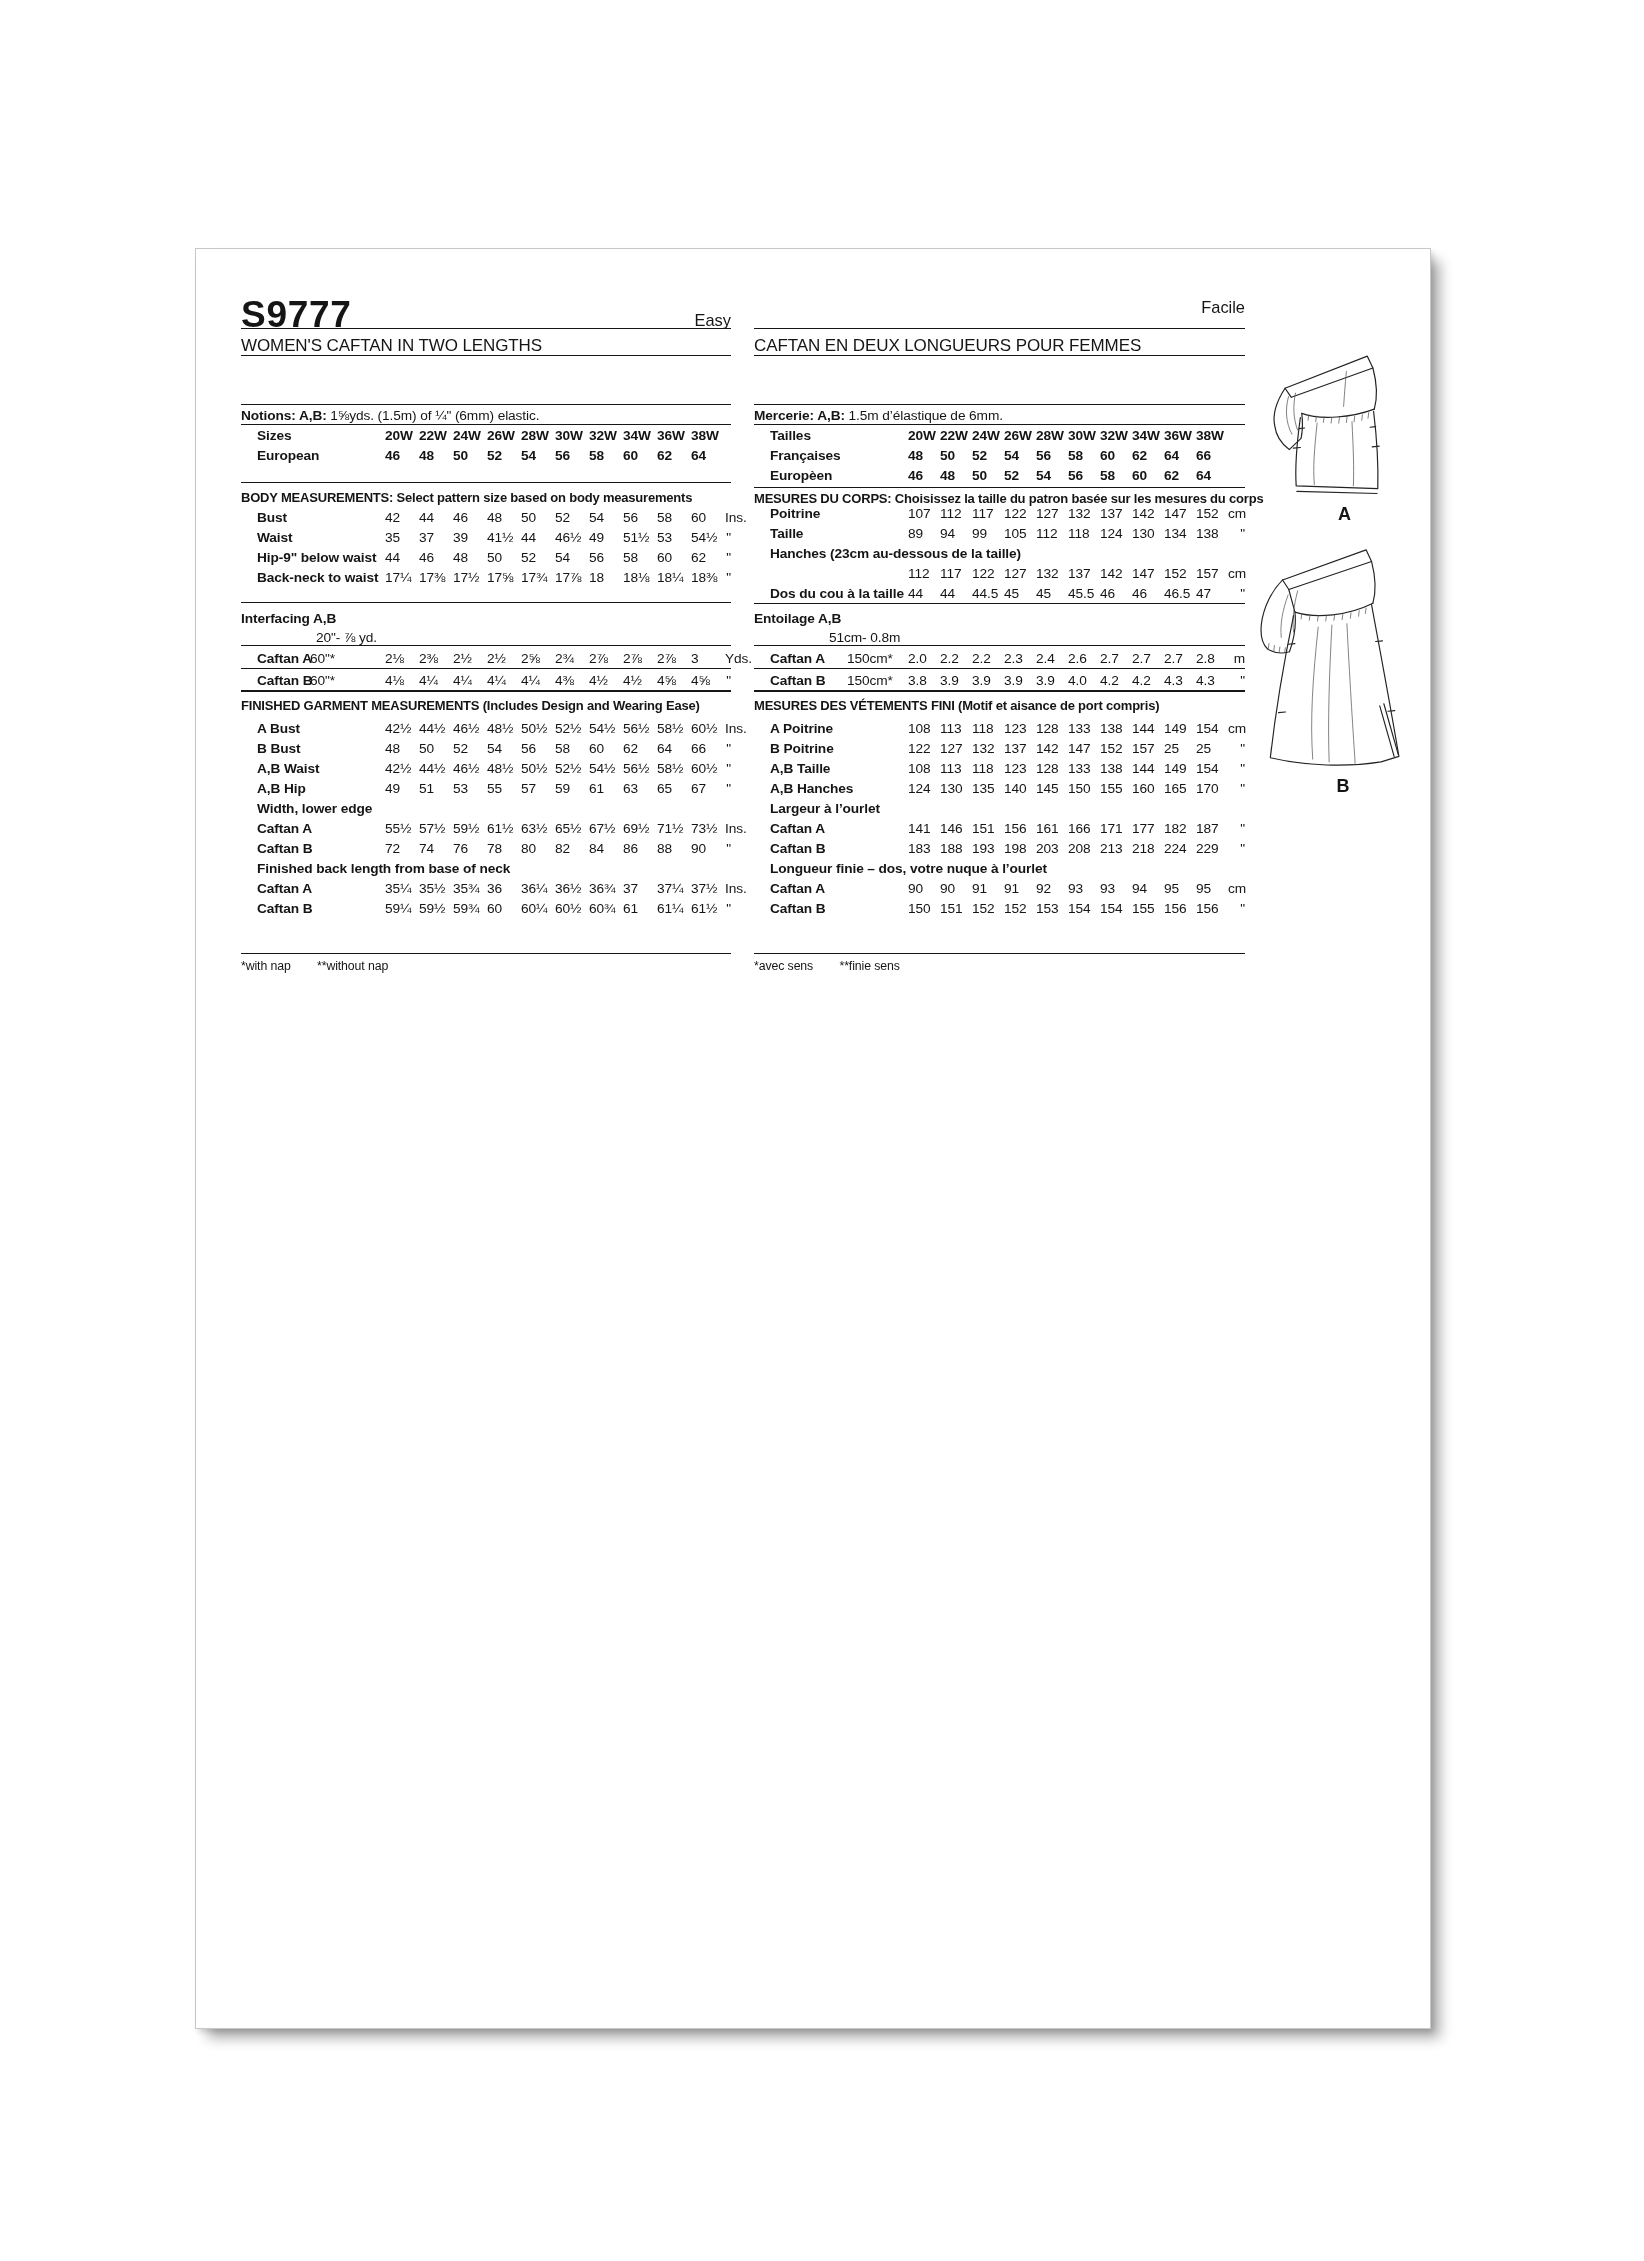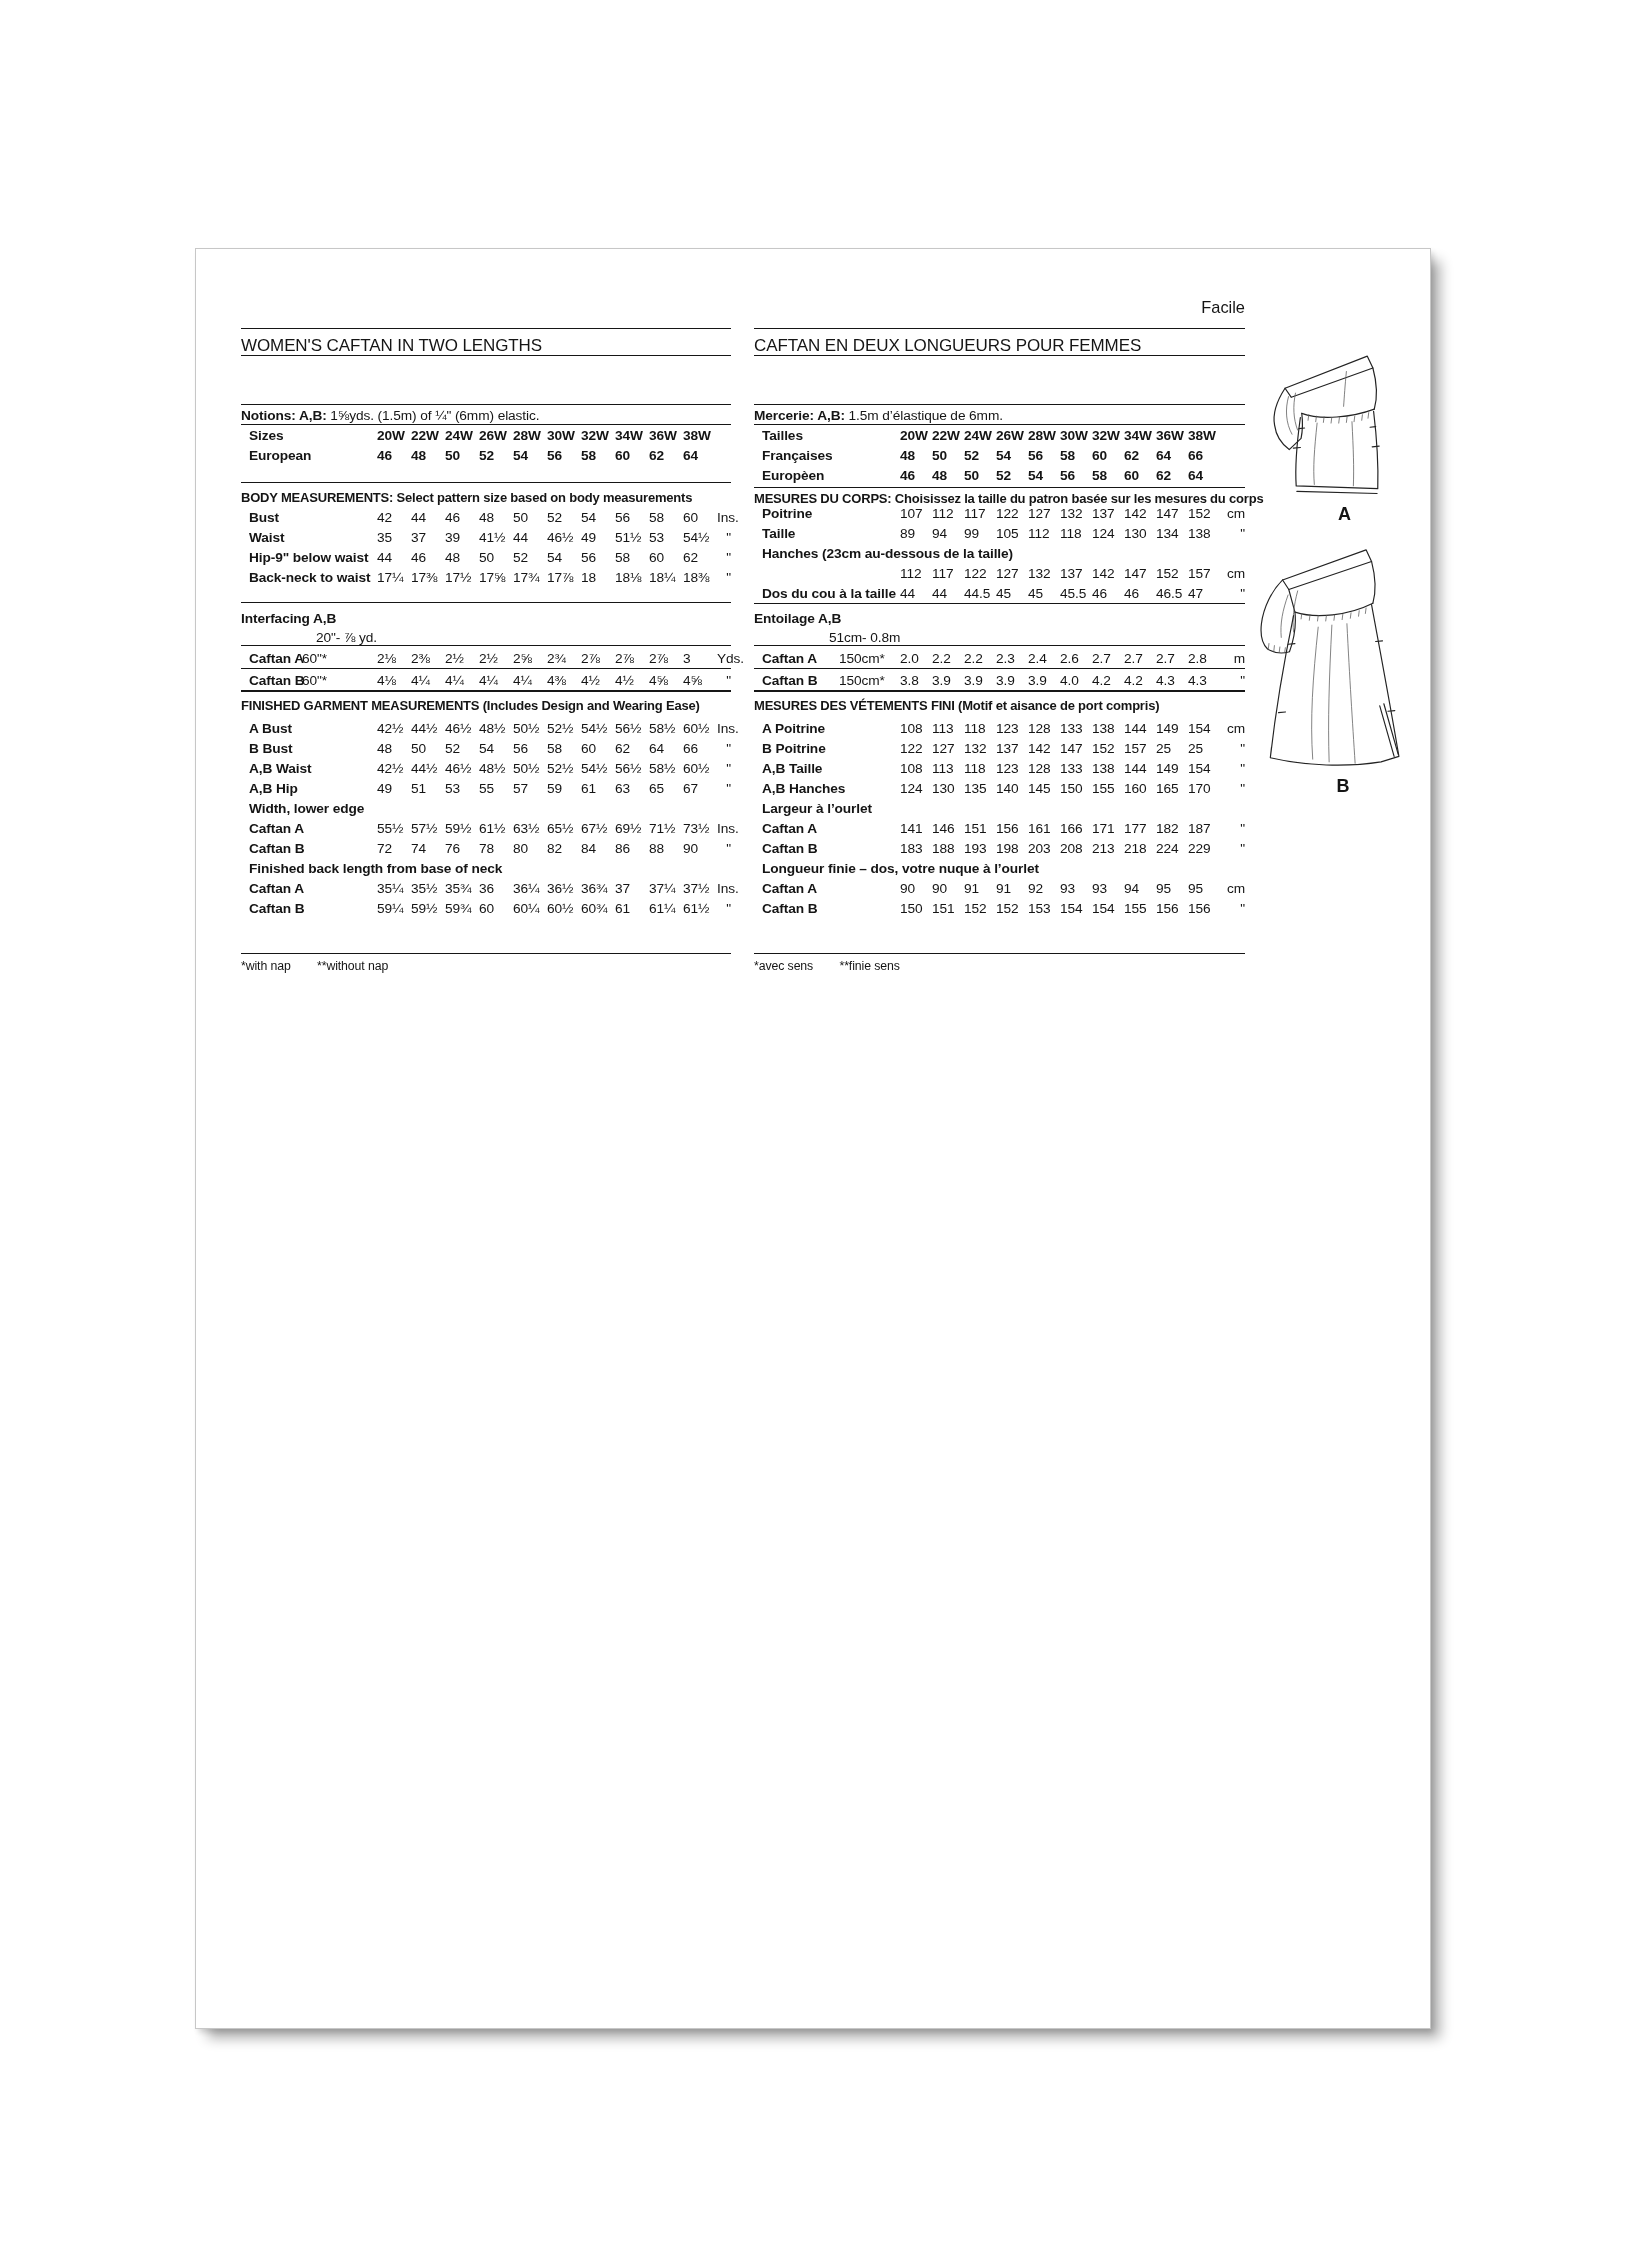--- a/index.html
+++ b/index.html
@@ -16,21 +16,21 @@
   .rule{position:absolute;left:0;right:0;height:1.4px;background:#161616}
   .rule.thick{height:2.1px}
   .sku{font-size:37px;font-weight:bold;letter-spacing:0.7px;line-height:1}
   .diff{position:absolute;right:0;font-size:16.4px;line-height:1}
   .ttl{font-size:17px;font-weight:normal;letter-spacing:-0.1px;line-height:18px}
   .para{font-size:13.7px;line-height:19px;letter-spacing:-0.1px}
   .para .b{font-weight:bold}
   .ttl2{font-size:13.7px;font-weight:bold;letter-spacing:-0.1px;line-height:19px}
   .ind{padding-left:75px}
   .head{font-size:13px;font-weight:bold;letter-spacing:-0.2px;line-height:18px;white-space:nowrap}
-  .tbl{position:absolute;left:8px;right:0}
+  .tbl{position:absolute;left:16px;right:0}
   .trow{position:relative;display:flex;height:20px;line-height:20px;font-size:13.7px;
         letter-spacing:-0.1px;white-space:nowrap}
   .trow .lab{width:128px;flex:none;font-weight:bold}
   .col-fr .trow .lab{width:138px}
   .trow .val{width:34px;flex:none}
   .col-fr .trow .val{width:32px}
   .trow .unit{margin-left:auto;text-align:right}
   .trow.b{font-weight:bold}
   .trow.sub{font-weight:bold}
   .trow .wspec{position:absolute;left:53px;font-weight:normal}
@@ -43,20 +43,24 @@
   svg{display:block}
   .ln{fill:none;stroke:#232323;stroke-width:1.7;stroke-linecap:round;stroke-linejoin:round}
   .thin{fill:none;stroke:#5a5a5a;stroke-width:1.1;stroke-linecap:round}
 </style>
 </head>
 <body>
 
 <div class="sheet">
 
   <div class="col col-en">
+    <div class="blk" style="top:47px">
+      <span class="sku">S9777</span>
+      <span class="diff" style="top:15.8px">Easy</span>
+    </div>
     <div class="rule" style="top:79px"></div>
 
     <div class="blk ttl" style="top:88px">WOMEN'S CAFTAN IN TWO LENGTHS</div>
     <div class="rule" style="top:106px"></div>
 
     <div class="rule" style="top:155px"></div>
 
     <div class="blk para" style="top:157px">
       <span class="b">Notions: A,B:</span>
       <span>1⅝yds. (1.5m) of ¼" (6mm) elastic.</span>

